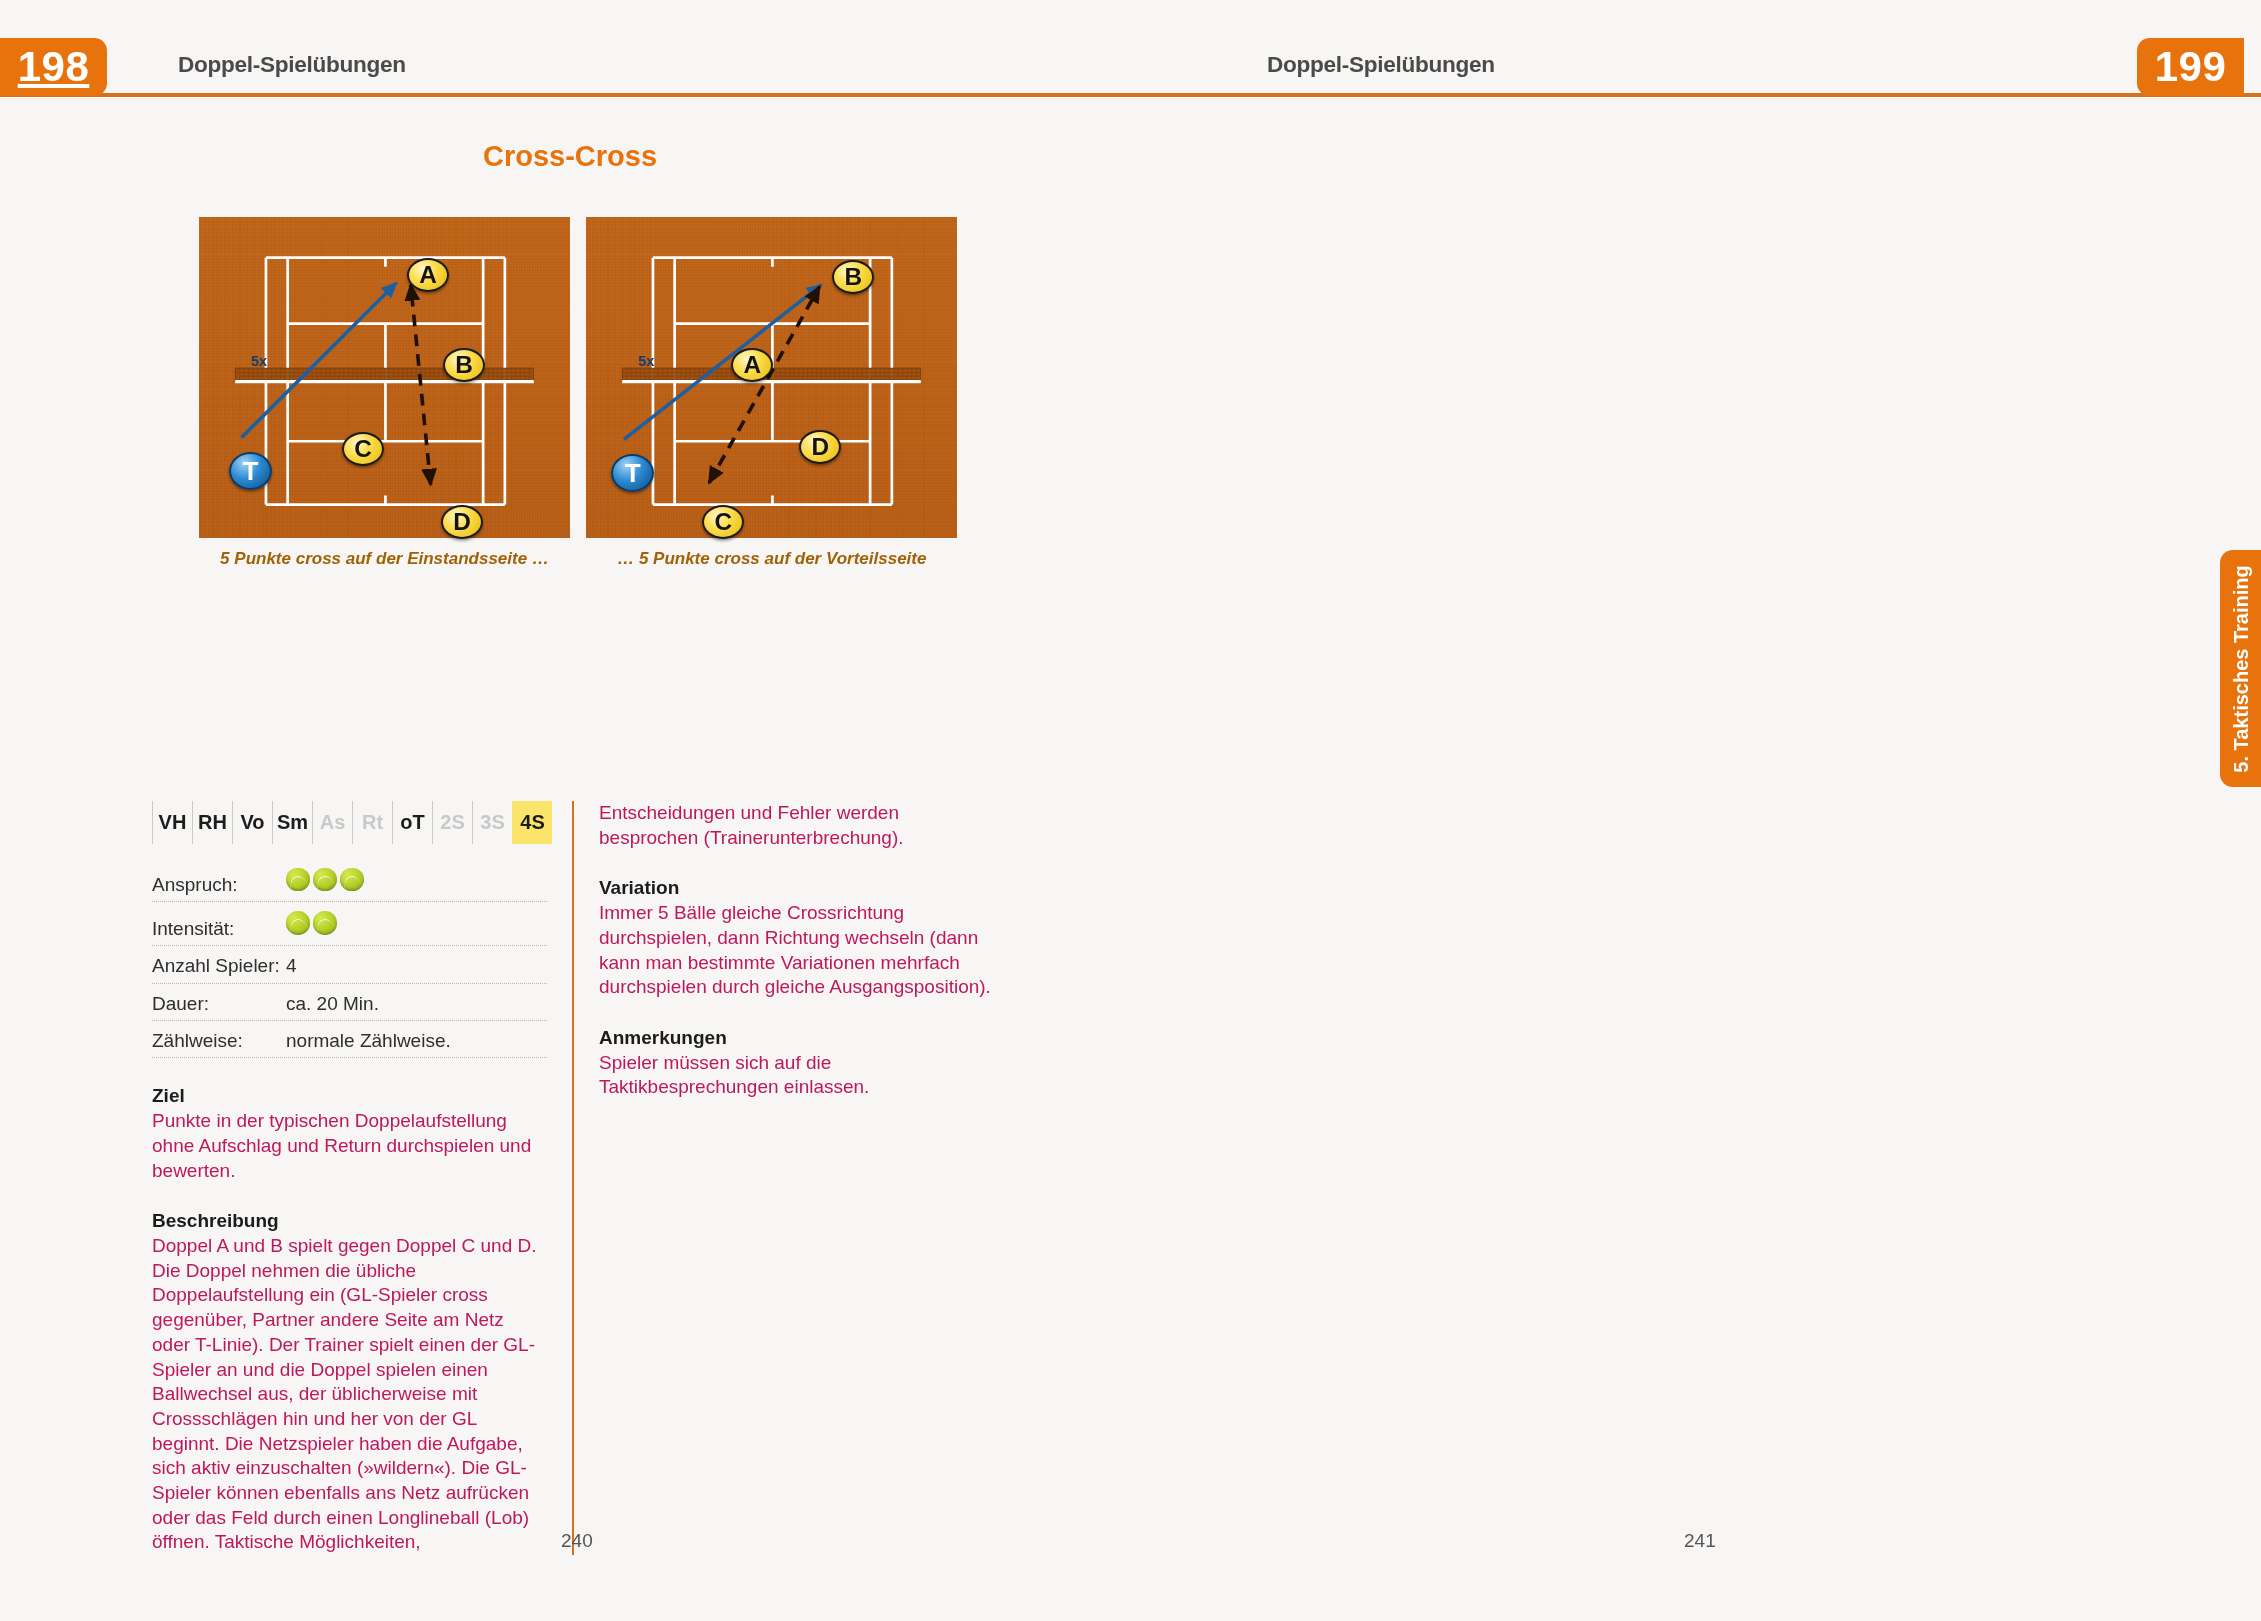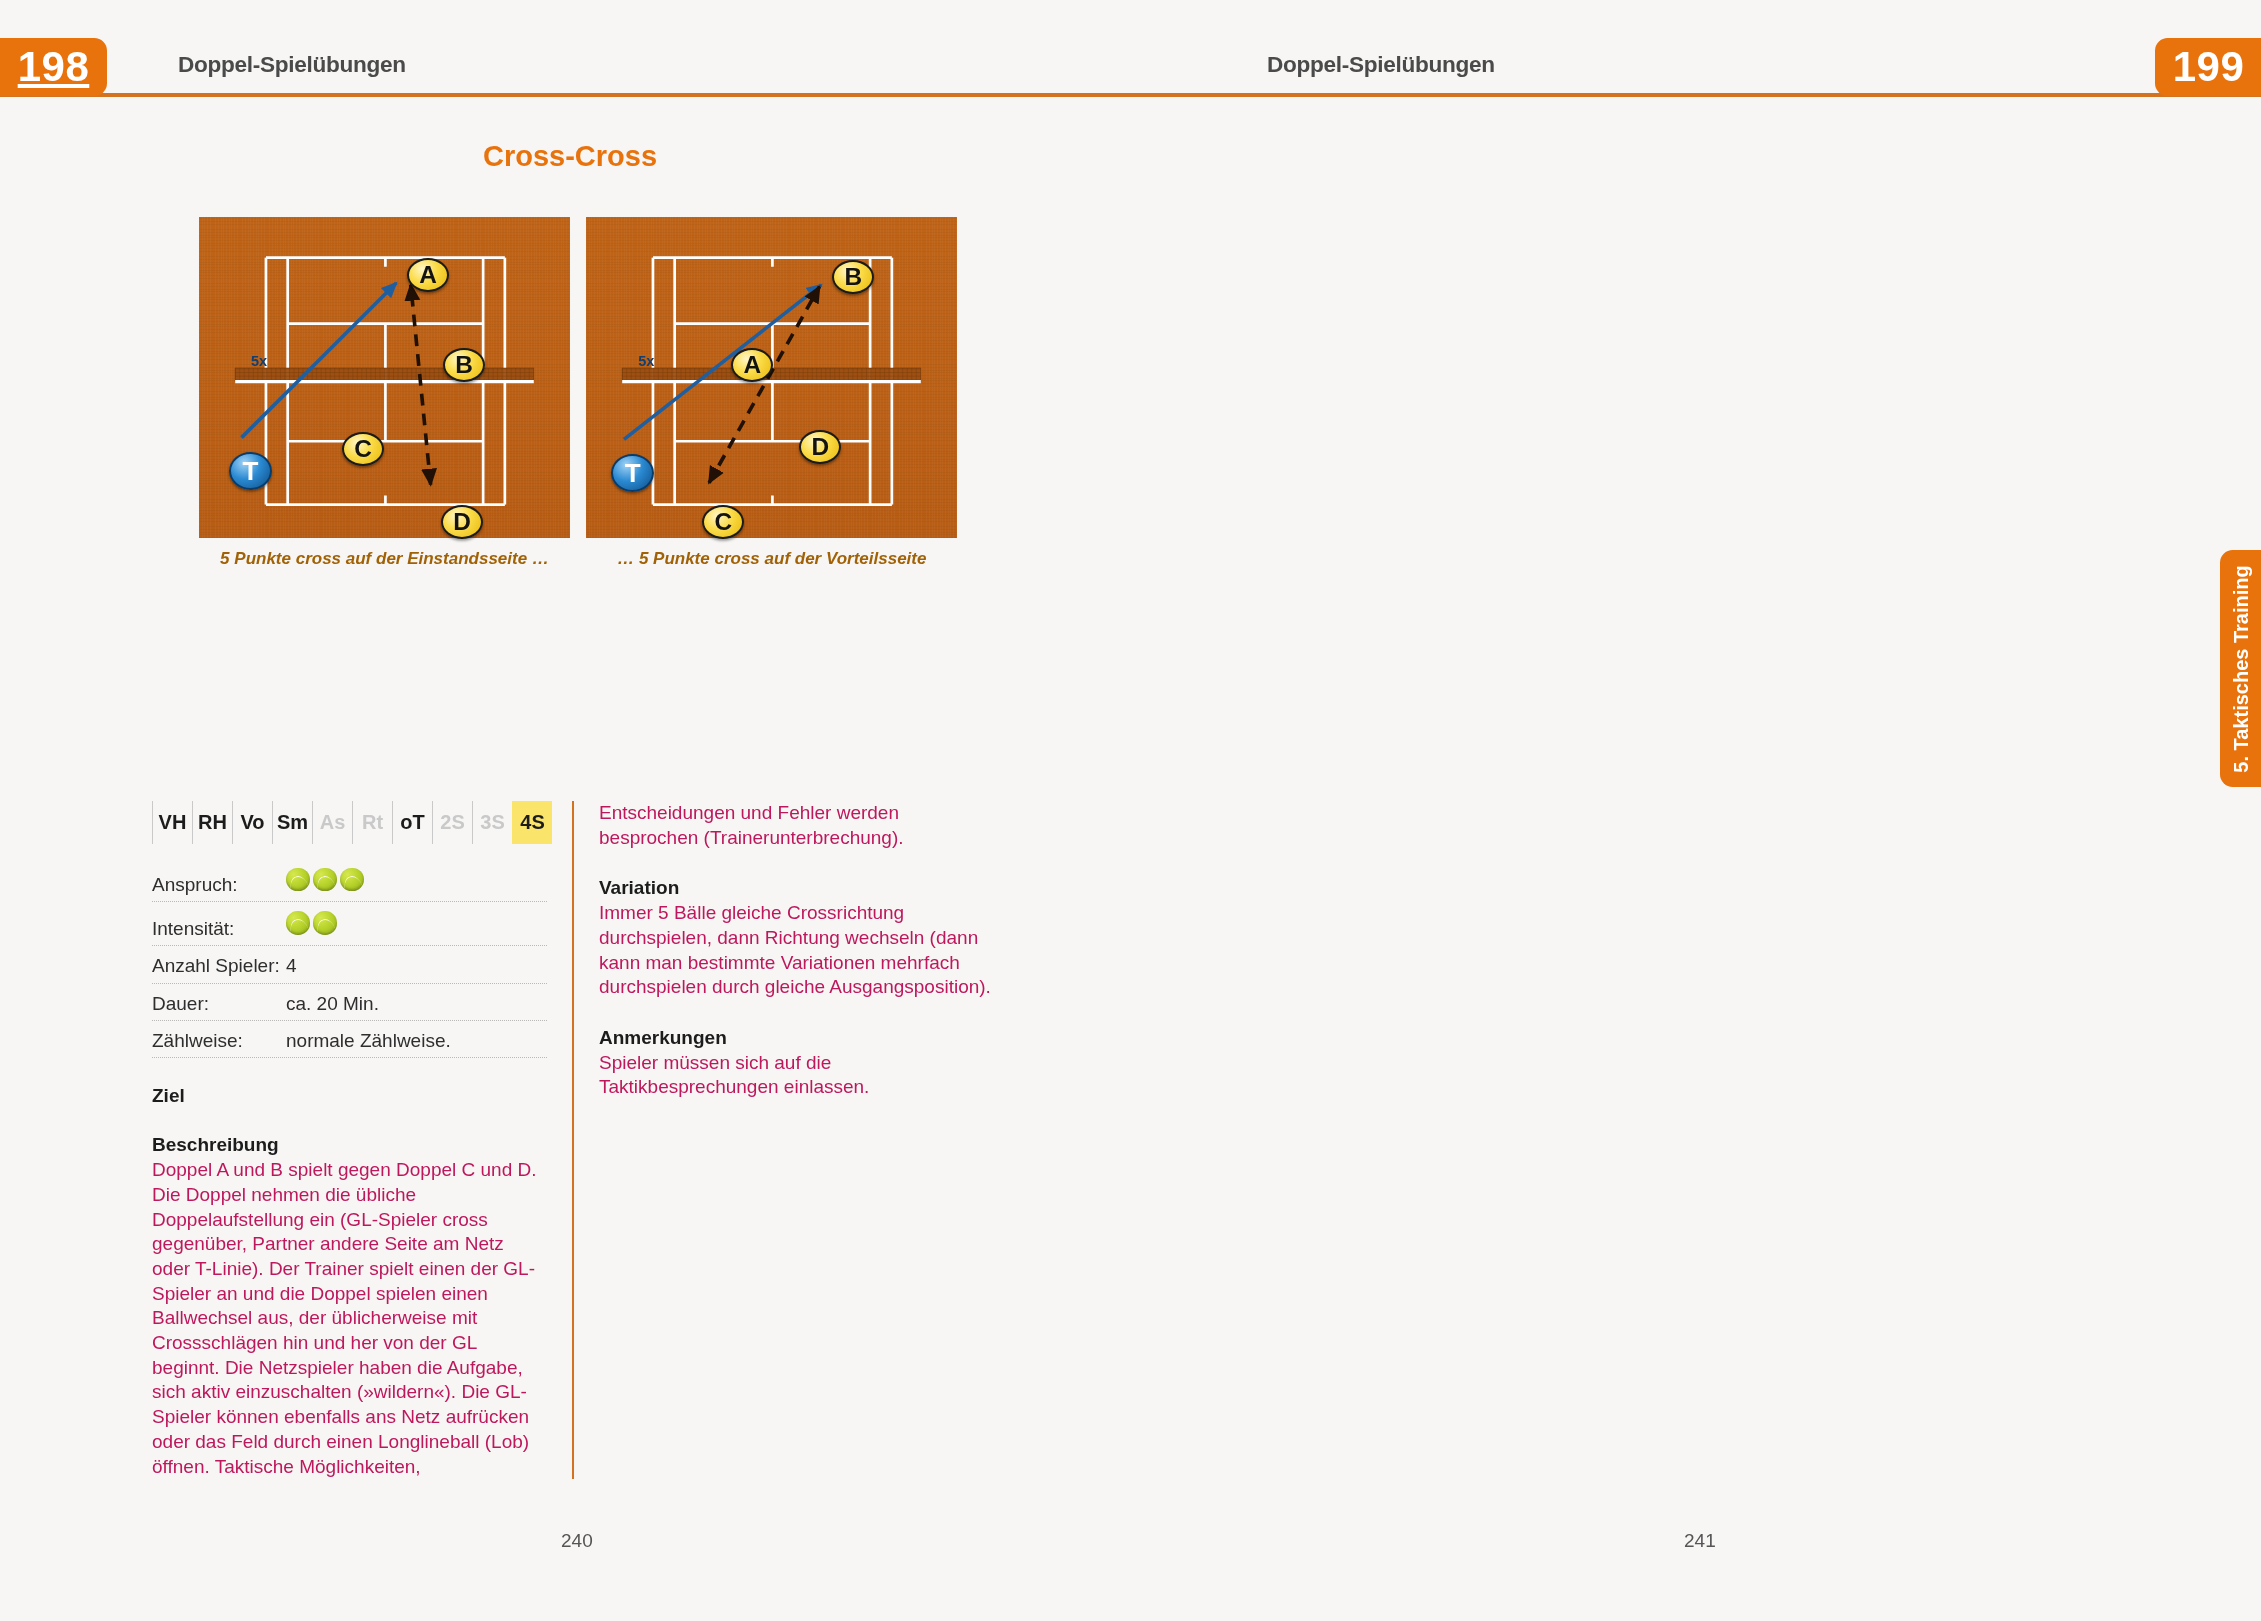--- a/index.html
+++ b/index.html
@@ -25,21 +25,21 @@
 
   .pagenum {
     position: absolute; top: 38px;
     height: 58px; min-width: 107px;
     background: #e8730d; color: #fff;
     font-size: 42px; font-weight: bold; letter-spacing: 0.5px;
     display: flex; align-items: center; justify-content: center;
     padding: 0 11px;
   }
   .pagenum.left  { left: 0; border-radius: 0 12.7px 12.7px 0; justify-content: center; text-decoration: underline; }
-  .pagenum.right { right: 0; border-radius: 12.7px 0 0 12.7px; margin-left: 40px; }
+  .pagenum.right { right: 18px; border-radius: 12.7px 0 0 12.7px; margin-left: 40px; }
 
   .run-head {
     position: absolute; top: 52px;
     font-size: 22.6px; font-weight: bold; color: #4a4a4a;
     letter-spacing: -0.3px;
   }
   .run-head.left  { left: 178px; }
   .run-head.right { left: 1267px; }
 
   
@@ -446,20 +446,21 @@
           </div>
           <div class="spec">
             <span class="k">Dauer:</span>
             <span class="v">ca. 20 Min.</span>
           </div>
           <div class="spec">
             <span class="k">Zählweise:</span>
             <span class="v">normale Zählweise.</span>
           </div>
           <h3 class="sec">Ziel</h3>
+          <p class="body">Punkte in der typischen Doppelaufstellung ohne Aufschlag und Return durchspielen und bewerten.</p>
           <h3 class="sec">Beschreibung</h3>
           <p class="body">Doppel A und B spielt gegen Doppel C und D. Die Doppel nehmen die übliche Doppelaufstellung ein (GL-Spieler cross gegenüber, Partner andere Seite am Netz oder T-Linie). Der Trainer spielt einen der GL-Spieler an und die Doppel spielen einen Ballwechsel aus, der üblicherweise mit Crossschlägen hin und her von der GL beginnt. Die Netzspieler haben die Aufgabe, sich aktiv einzuschalten (»wildern«). Die GL-Spieler können ebenfalls ans Netz aufrücken oder das Feld durch einen Longlineball (Lob) öffnen. Taktische Möglichkeiten,</p>
         </div>
         <div class="col col-b">
           <p class="body">Entscheidungen und Fehler werden besprochen (Trainerunterbrechung).</p>
           <h3 class="sec">Variation</h3>
           <p class="body">Immer 5 Bälle gleiche Crossrichtung durchspielen, dann Richtung wechseln (dann kann man bestimmte Variationen mehrfach durchspielen durch gleiche Ausgangsposition).</p>
           <h3 class="sec">Anmerkungen</h3>
           <p class="body">Spieler müssen sich auf die Taktikbesprechungen einlassen.</p>
         </div>

